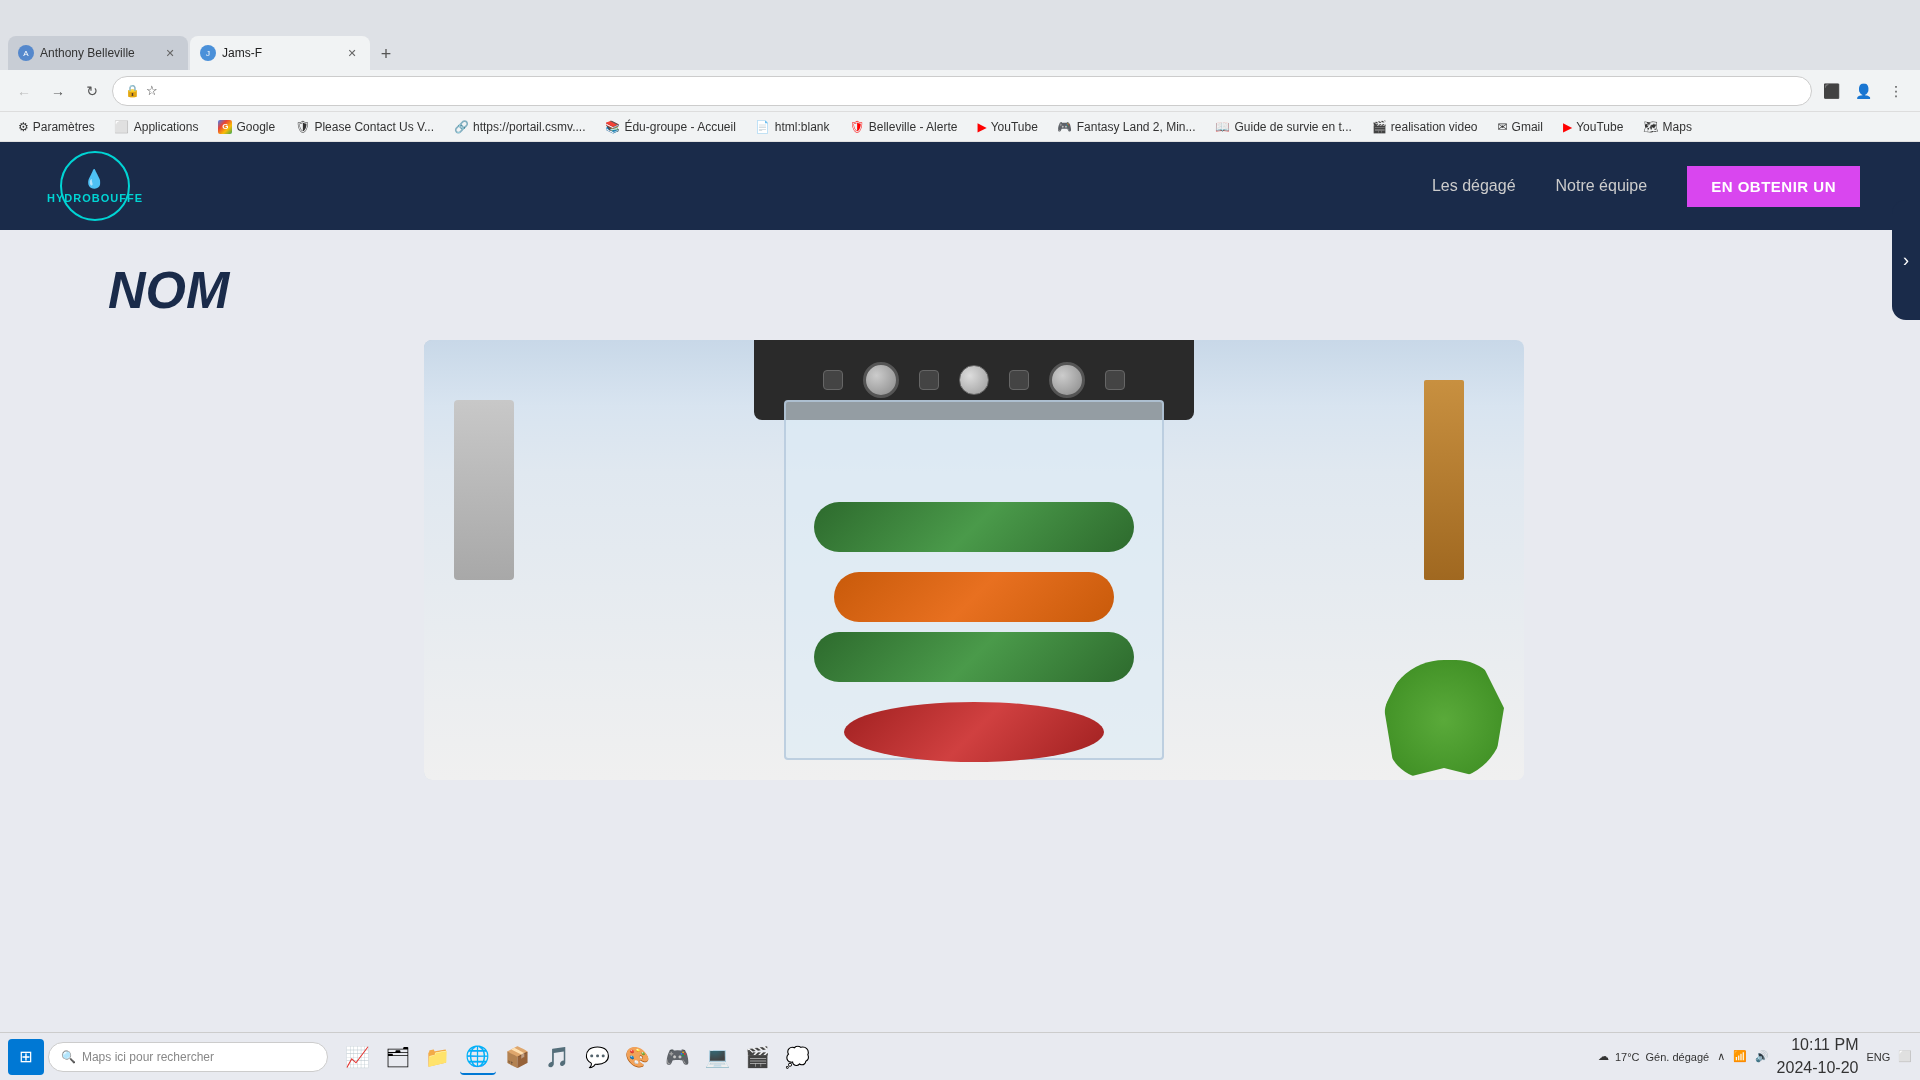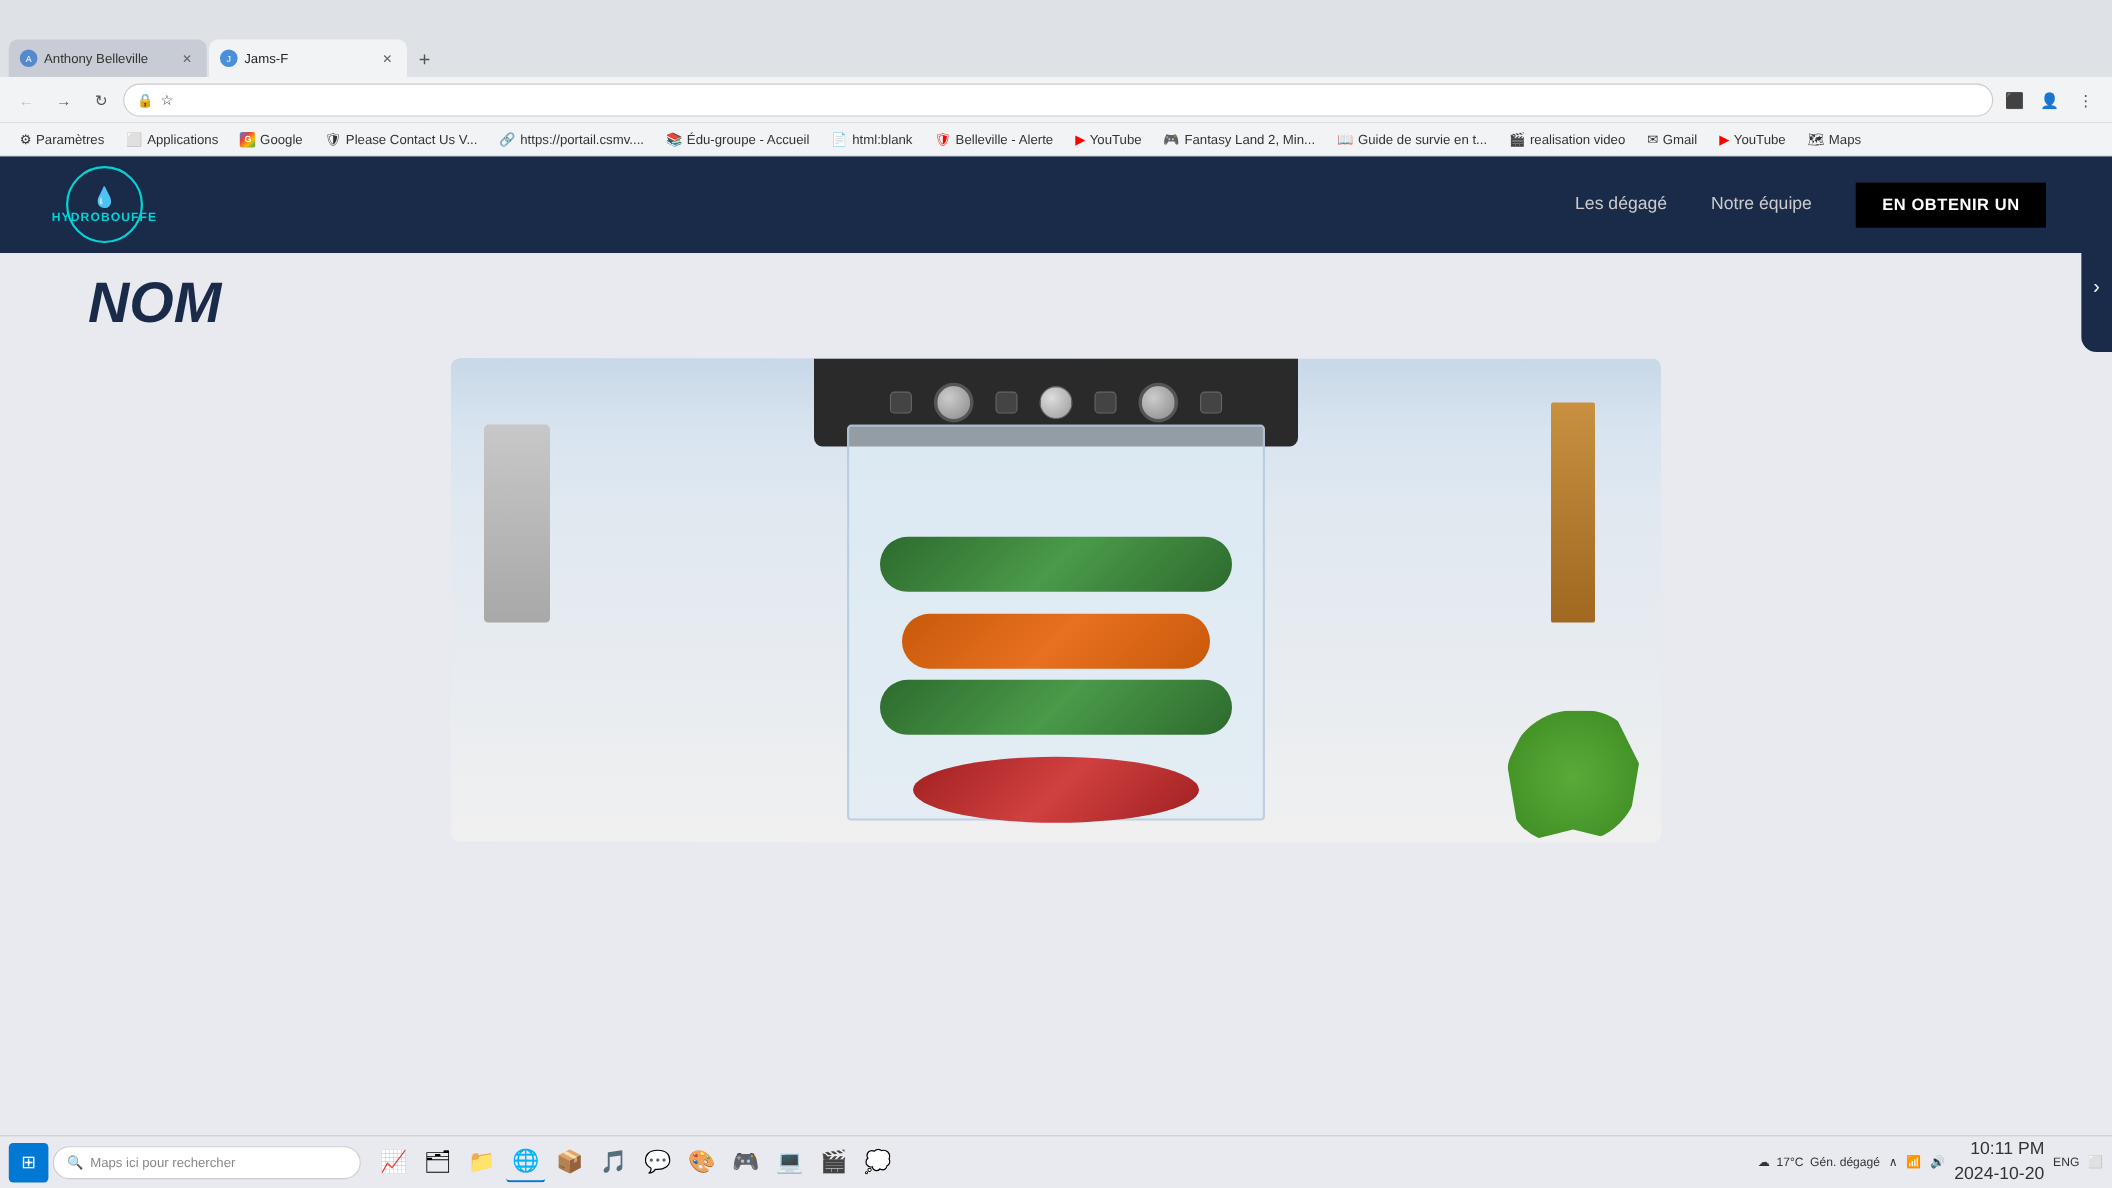--- a/index.html
+++ b/index.html
@@ -216,35 +216,36 @@
       align-items: center;
       gap: 40px;
     }
     .nav-link {
       color: #ccc;
       text-decoration: none;
       font-size: 16px;
       cursor: pointer;
     }
     .nav-cta {
-      background: #000000;
+      background: #d946ef;
       color: white;
       padding: 12px 24px;
       border: none;
       font-size: 15px;
       font-weight: bold;
       cursor: pointer;
       letter-spacing: 0.5px;
     }
 
     
     .site-main {
       background: #e8eaf0;
       flex: 1;
-      padding: 16px 80px 0 80px;
+      padding: 30px 80px 0 80px;
+      margin-left: 28px;
     }
     .page-title-nom {
       font-size: 52px;
       font-weight: 900;
       color: #1a2b4a;
       margin-bottom: 20px;
       font-style: italic;
     }
     .hero-image-container {
       width: 100%;

